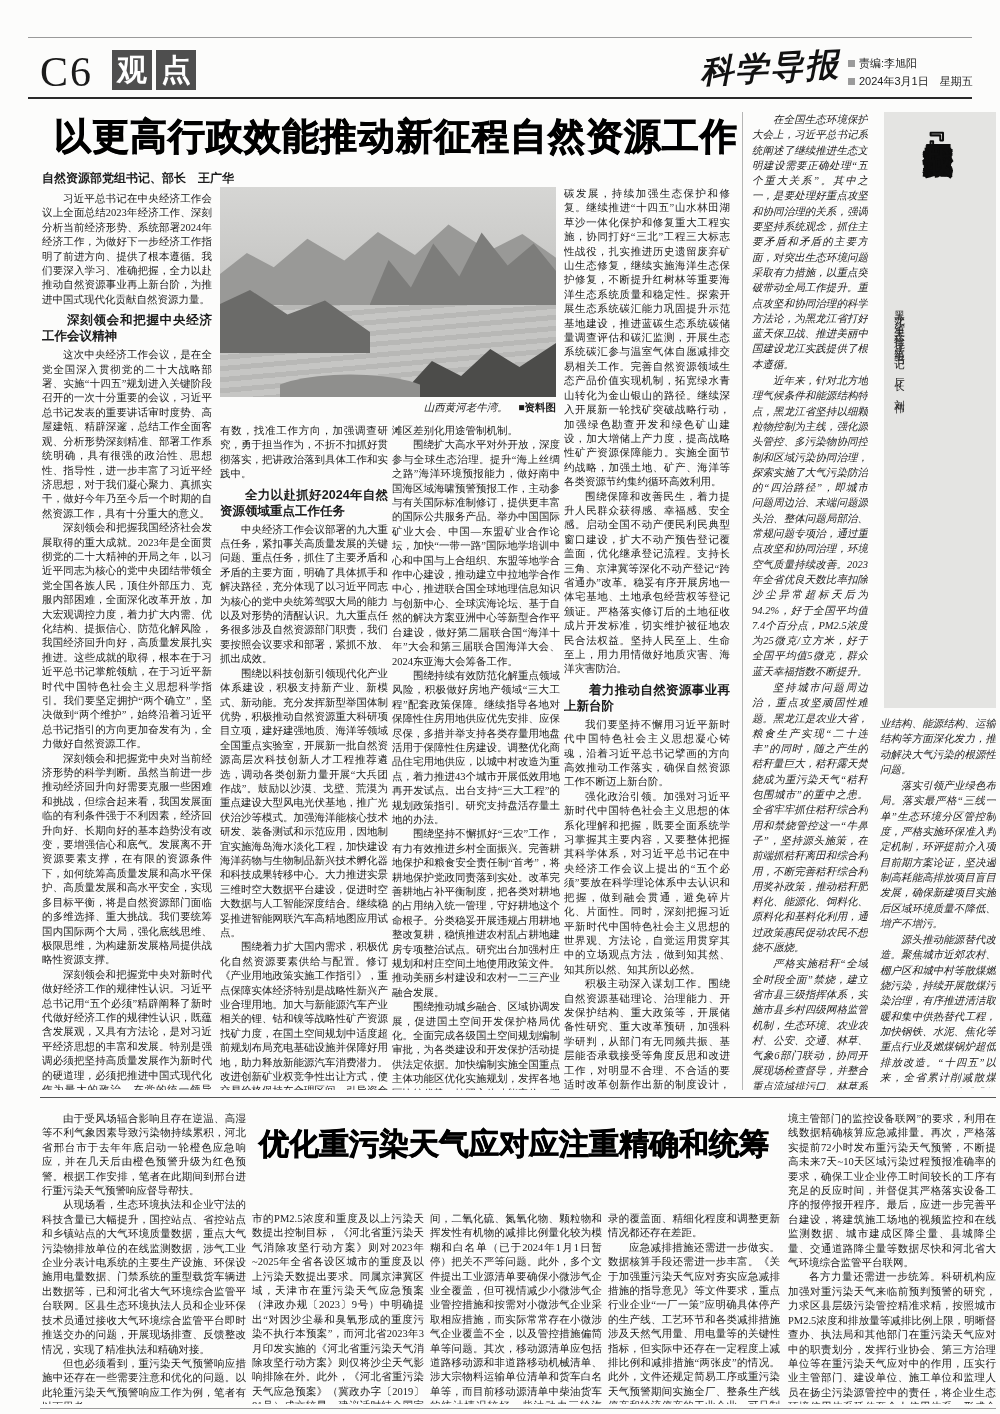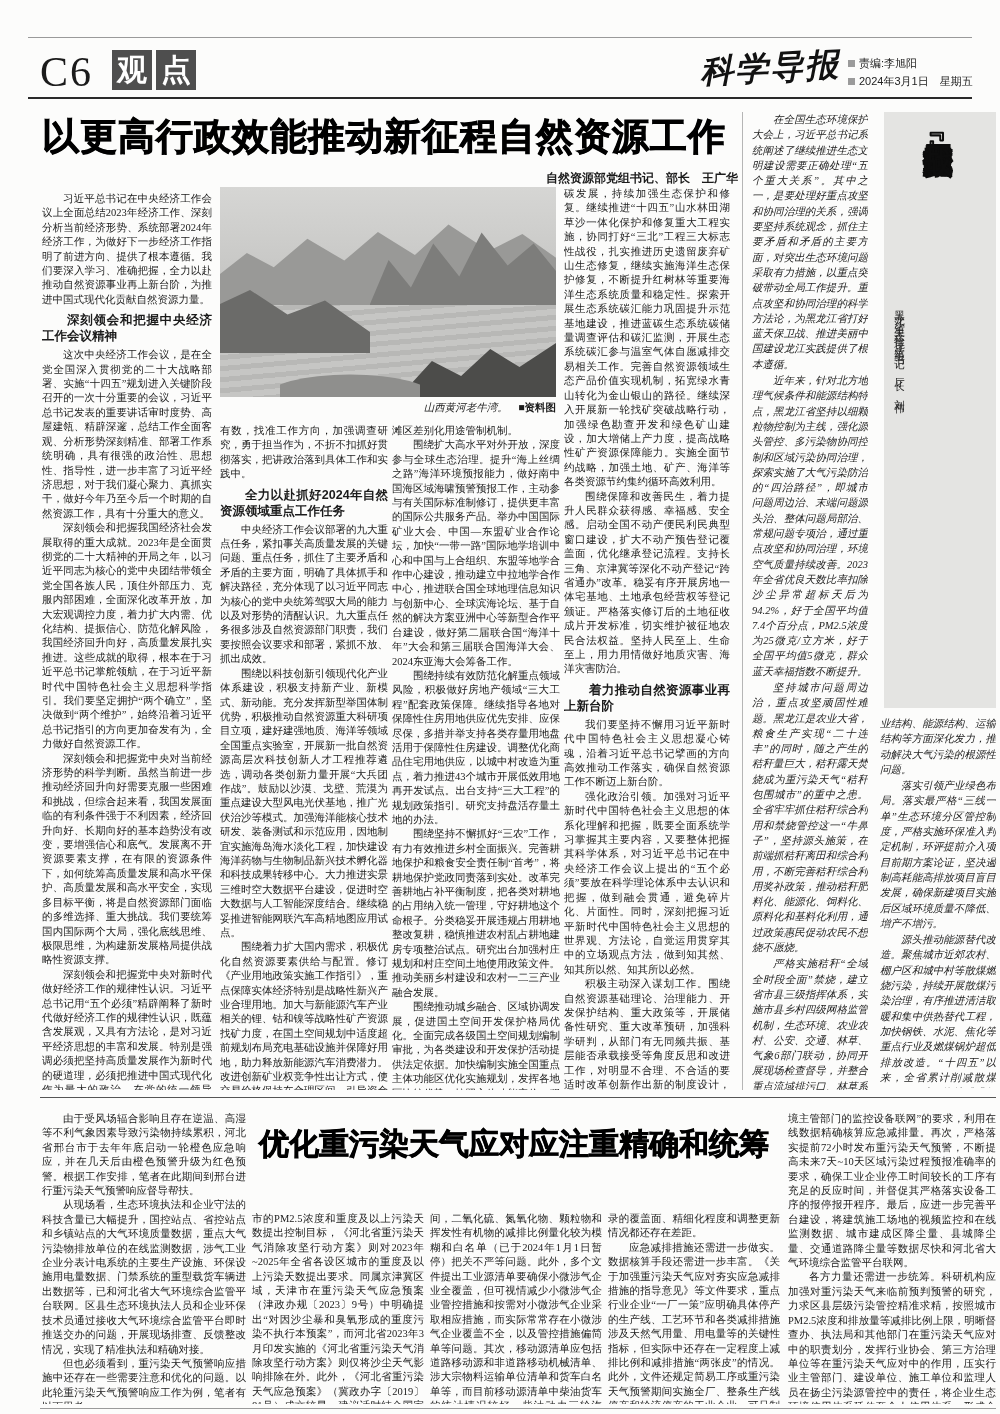--- a/index.html
+++ b/index.html
@@ -11,24 +11,24 @@
   .pagenum{position:absolute;left:40px;top:48px;font-size:42px;font-weight:normal;letter-spacing:2px;}
   .secbox{position:absolute;top:50px;width:40px;height:40px;background:#4e4e4e;color:#fff;
           font-family:"Liberation Sans",sans-serif;font-weight:bold;font-size:30px;line-height:40px;
           text-align:center;}
   .masthead{position:absolute;left:700px;top:46px;width:140px;font-size:33px;font-weight:bold;
             font-style:italic;transform:rotate(-3deg);letter-spacing:2px;color:#121212;}
   .hinfo{position:absolute;left:848px;top:54px;font-size:11px;line-height:18px;color:#222;
          font-family:"Liberation Sans",sans-serif;}
   .hinfo .sq{display:inline-block;width:7px;height:7px;background:#9b9b9b;margin-right:4px;}
   
-  .mtitle{position:absolute;left:42px;top:112px;width:696px;text-align:left;
+  .mtitle{position:absolute;left:42px;top:112px;width:696px;text-align:right;
           font-family:"Liberation Sans",sans-serif;font-weight:bold;font-size:37px;
           letter-spacing:1px;color:#000;-webkit-text-stroke:0.8px #000;}
-  .mbyline{position:absolute;left:42px;top:170px;width:696px;text-align:right;
+  .mbyline{position:absolute;left:42px;top:170px;width:696px;text-align:left;
            font-size:12px;font-weight:bold;}
   .col{position:absolute;overflow:hidden;font-size:10.5px;line-height:14.4px;text-align:justify;}
   .col p{margin:0;text-indent:2em;}
   .col p.cont{text-indent:0;}
   .col p.subhead{font-family:"Liberation Sans",sans-serif;font-weight:bold;font-size:12.5px;
                  line-height:16px;margin:5px 0 4px 0;}
   .icol{font-style:italic;font-size:10.5px;line-height:15.3px;color:#222;}
   .icol p{margin:0 0 1px 0;}
   
   .photo{position:absolute;left:220px;top:187px;width:336px;height:210px;overflow:hidden;

